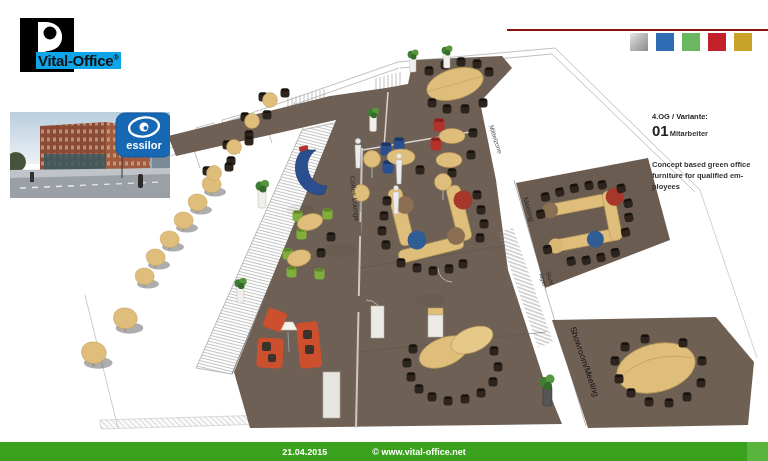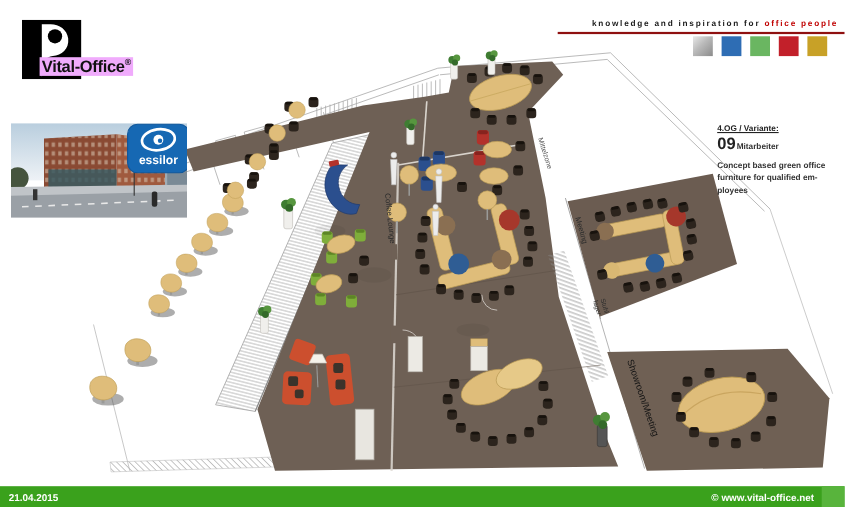--- a/index.html
+++ b/index.html
@@ -1,45 +1,45 @@
 <!DOCTYPE html>
 <html><head>
 <meta charset="utf-8">
 <style>
   html,body{margin:0;padding:0;background:#fff;}
   .slide{position:relative;width:768px;height:461px;background:#fff;overflow:hidden;
          font-family:"Liberation Sans",sans-serif;}
   
   .logo-block{position:absolute;left:20px;top:18px;z-index:3;}
   .logo-mark{position:absolute;left:0;top:0;width:54px;height:54px;}
-  .logo-text{position:absolute;left:16px;top:34px;background:#f0abfc;padding:0 2px;
+  .logo-text{position:absolute;left:16px;top:34px;background:#0ea5e9;padding:0 2px;
              font-size:15px;font-weight:bold;color:#111;letter-spacing:-0.3px;white-space:nowrap;}
   .logo-text sup{font-size:8px;}
   
   .tagline{position:absolute;top:17px;right:6px;z-index:3;font-size:7.5px;font-weight:bold;
            letter-spacing:1.6px;white-space:nowrap;color:#1a1a1a;}
   .tagline .red{color:#c00000;}
   .tag-divider{position:absolute;top:29px;left:507px;right:0;height:1.5px;background:#8f1010;z-index:3;}
   .squares{position:absolute;top:33px;right:16px;display:flex;gap:8px;z-index:3;}
   .sq{width:18px;height:18px;}
   .sq-silver{background:linear-gradient(135deg,#e8e8e8 0%,#b9b9b9 45%,#8b8b8b 100%);}
   .sq-blue{background:#2e6db4;} .sq-green{background:#6ab661;}
   .sq-red{background:#c2202a;}  .sq-gold{background:#c8a127;}
   
   .photo{position:absolute;left:10px;top:112px;width:160px;height:86px;z-index:2;}
   
   .info-panel{position:absolute;left:652px;top:112px;width:112px;z-index:3;color:#333;}
-  .variant-label{font-size:7.5px;font-weight:bold;margin:0 0 1px 0;color:#222;text-decoration:underline;}
+  .variant-label{font-size:7.5px;font-weight:bold;margin:0 0 1px 0;color:#222;}
   .variant-row{display:flex;align-items:baseline;gap:1px;}
   .variant-number{font-size:15px;font-weight:bold;color:#222;}
   .variant-suffix{font-size:7.5px;font-weight:bold;}
-  .para{font-size:7.5px;font-weight:bold;line-height:11px;margin-top:6px;white-space:pre-line;}
+  .para{font-size:7.5px;font-weight:bold;line-height:11px;margin-top:20px;white-space:pre-line;}
   
   .footer{position:absolute;left:0;right:0;bottom:0;height:19px;background:#3aa11c;z-index:4;
-          display:flex;align-items:center;justify-content:space-between;color:#fff;
+          display:flex;align-items:center;justify-content:center;color:#fff;
           font-size:9px;font-weight:bold;gap:30px;}
   .footer .date{padding-left:8px;}
   .footer .copyright{padding-right:28px;padding-left:15px;}
   .footer-light{position:absolute;right:0;top:0;bottom:0;width:21px;background:#58b43c;}
   
   .plan{position:absolute;left:0;top:0;z-index:1;}
 </style>
 </head>
 <body>
 
@@ -372,21 +372,20 @@
 
   <div class="logo-block">
     <svg class="logo-mark" width="54" height="54" viewBox="0 0 54 54">
       <rect x="0" y="0" width="54" height="54" fill="#000"></rect>
       <path d="M18,52 C16,38 22,34 28,33 C36,32 43,27 42,17 C41,9 34,4 26,4 L18,4 Z" fill="#fff"></path>
       <circle cx="30" cy="15" r="6.5" fill="#000"></circle>
     </svg>
     <div class="logo-text"><span>Vital-Office</span><sup>®</sup></div>
   </div>
 
-  <div class="tagline"><span>knowledge and inspiration for</span><span> </span><span class="red">office people</span></div>
   <div class="tag-divider"></div>
   <div class="squares">
     <div class="sq sq-silver"></div>
     <div class="sq sq-blue"></div>
     <div class="sq sq-green"></div>
     <div class="sq sq-red"></div>
     <div class="sq sq-gold"></div>
   </div>
 
   <svg class="photo" width="160" height="86" viewBox="0 0 160 86">
@@ -419,21 +418,21 @@
       <ellipse cx="134" cy="15" rx="15" ry="9.5" fill="none" stroke="#fff" stroke-width="2.4" transform="rotate(-8 134 15)"></ellipse>
       <circle cx="134" cy="15" r="4.5" fill="#fff"></circle>
       <circle cx="135.5" cy="16" r="2" fill="#1668b3"></circle>
       <text x="134" y="37" text-anchor="middle" fill="#fff" font-size="11" font-weight="bold" font-family="Liberation Sans, sans-serif">essilor</text>
     </g>
   </svg>
 
   <div class="info-panel">
     <p class="variant-label">4.OG / Variante:</p>
     <div class="variant-row">
-      <span class="variant-number">09</span>
+      <span class="variant-number">01</span>
       <span class="variant-suffix">Mitarbeiter</span>
     </div>
     <div class="para">Concept based green office
 furniture for qualified em-
 ployees</div>
   </div>
 
   <div class="footer">
     <span class="date">21.04.2015</span>
     <span class="copyright">© www.vital-office.net</span>

